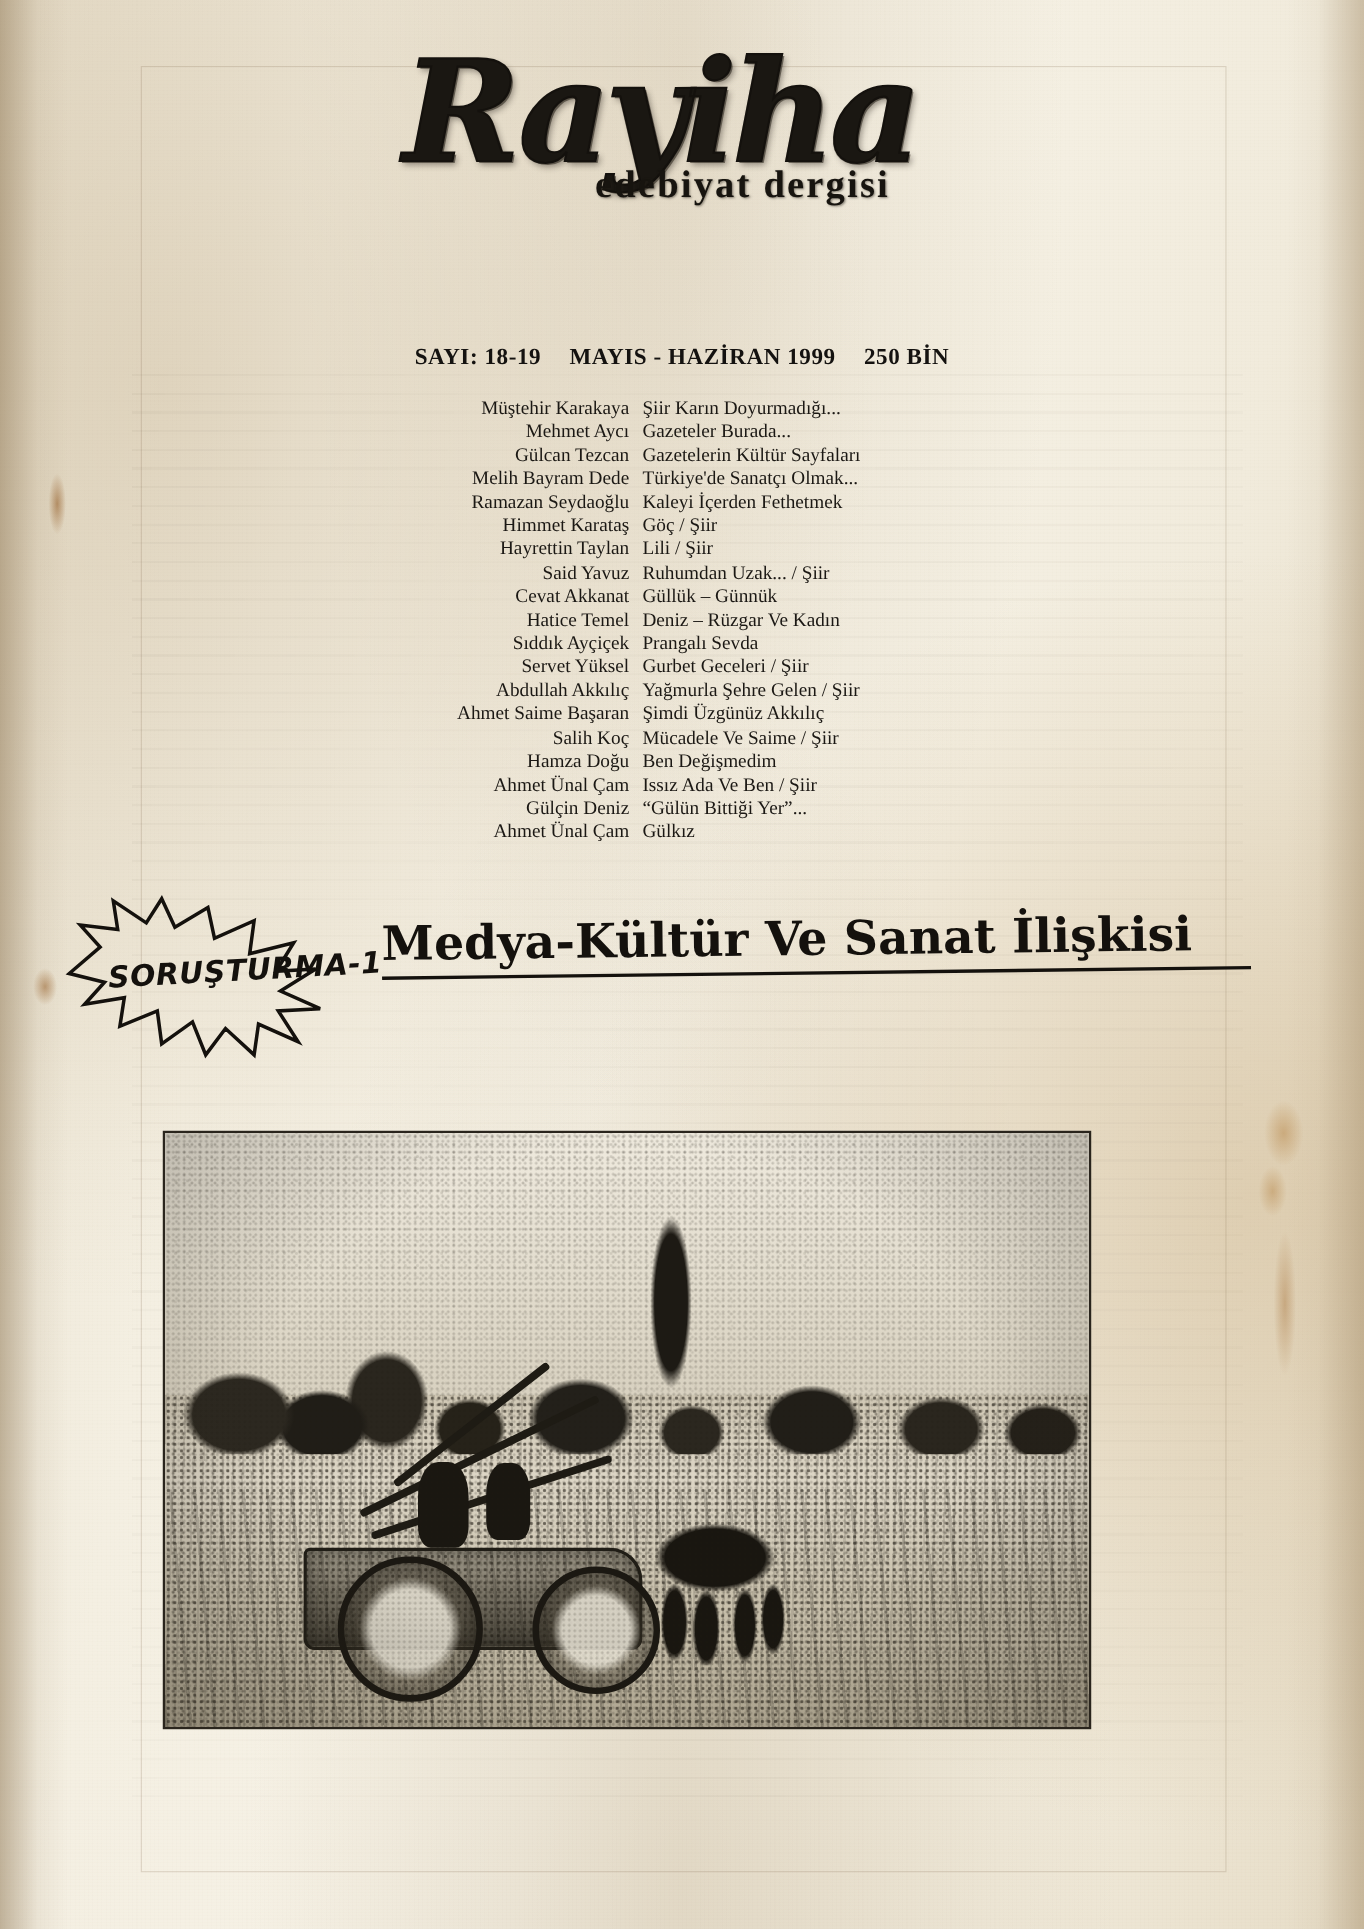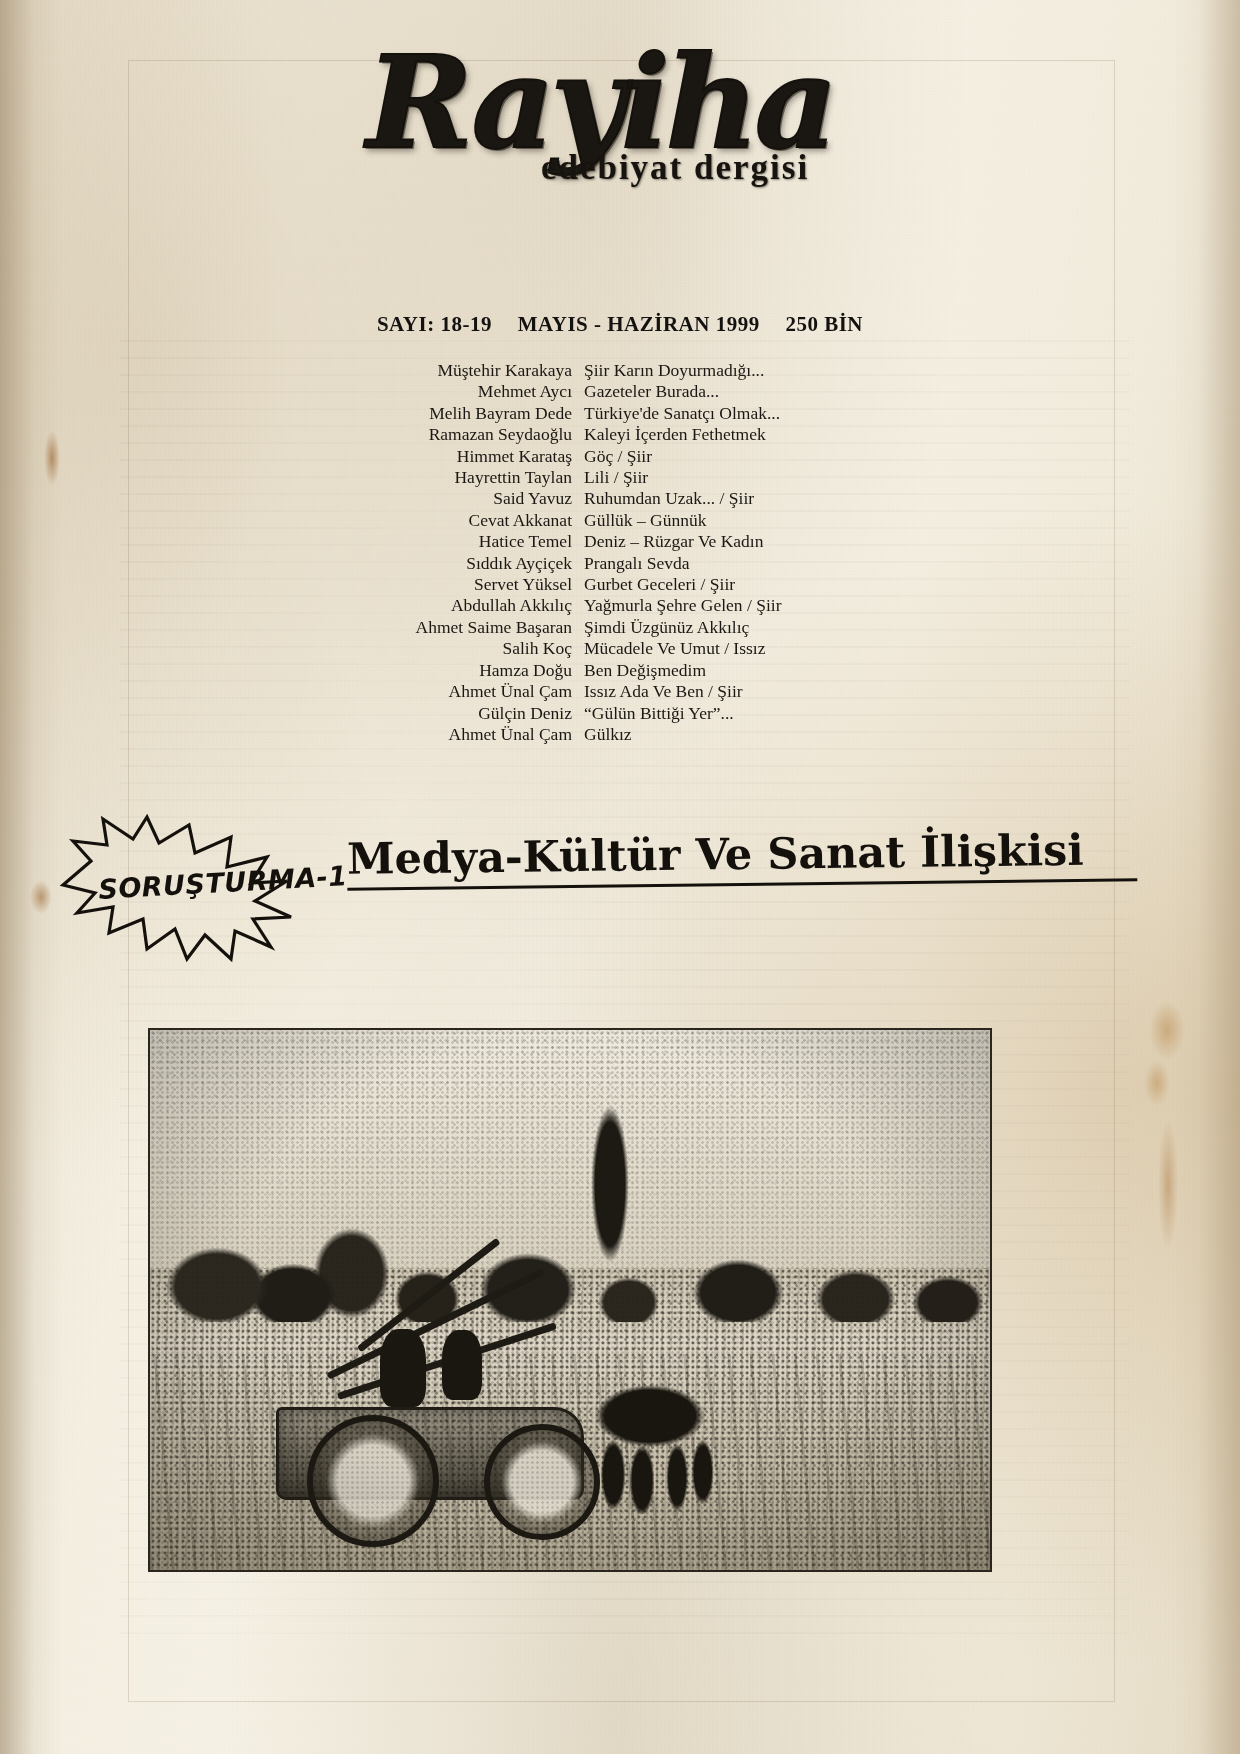--- a/index.html
+++ b/index.html
@@ -342,20 +342,24 @@
   <div class="contents">
     <div class="row">
         <div class="author">Müştehir Karakaya</div>
         <div class="work">Şiir Karın Doyurmadığı...</div>
       </div>
     <div class="row">
         <div class="author">Mehmet Aycı</div>
         <div class="work">Gazeteler Burada...</div>
       </div>
     <div class="row">
+        <div class="author">Gülcan Tezcan</div>
+        <div class="work">Gazetelerin Kültür Sayfaları</div>
+      </div>
+    <div class="row">
         <div class="author">Melih Bayram Dede</div>
         <div class="work">Türkiye'de Sanatçı Olmak...</div>
       </div>
     <div class="row">
         <div class="author">Ramazan  Seydaoğlu</div>
         <div class="work">Kaleyi İçerden Fethetmek</div>
       </div>
     <div class="row">
         <div class="author">Himmet Karataş</div>
         <div class="work">Göç / Şiir</div>
@@ -387,21 +391,21 @@
     <div class="row">
         <div class="author">Abdullah Akkılıç</div>
         <div class="work">Yağmurla Şehre Gelen / Şiir</div>
       </div>
     <div class="row">
         <div class="author">Ahmet Saime Başaran</div>
         <div class="work">Şimdi Üzgünüz Akkılıç</div>
       </div>
     <div class="row">
         <div class="author">Salih Koç</div>
-        <div class="work">Mücadele Ve Umut / Issız</div>
+        <div class="work">Mücadele Ve Saime / Şiir</div>
       </div>
     <div class="row">
         <div class="author">Hamza Doğu</div>
         <div class="work">Ben Değişmedim</div>
       </div>
     <div class="row">
         <div class="author">Ahmet Ünal Çam</div>
         <div class="work">Issız Ada Ve Ben / Şiir</div>
       </div>
     <div class="row">

